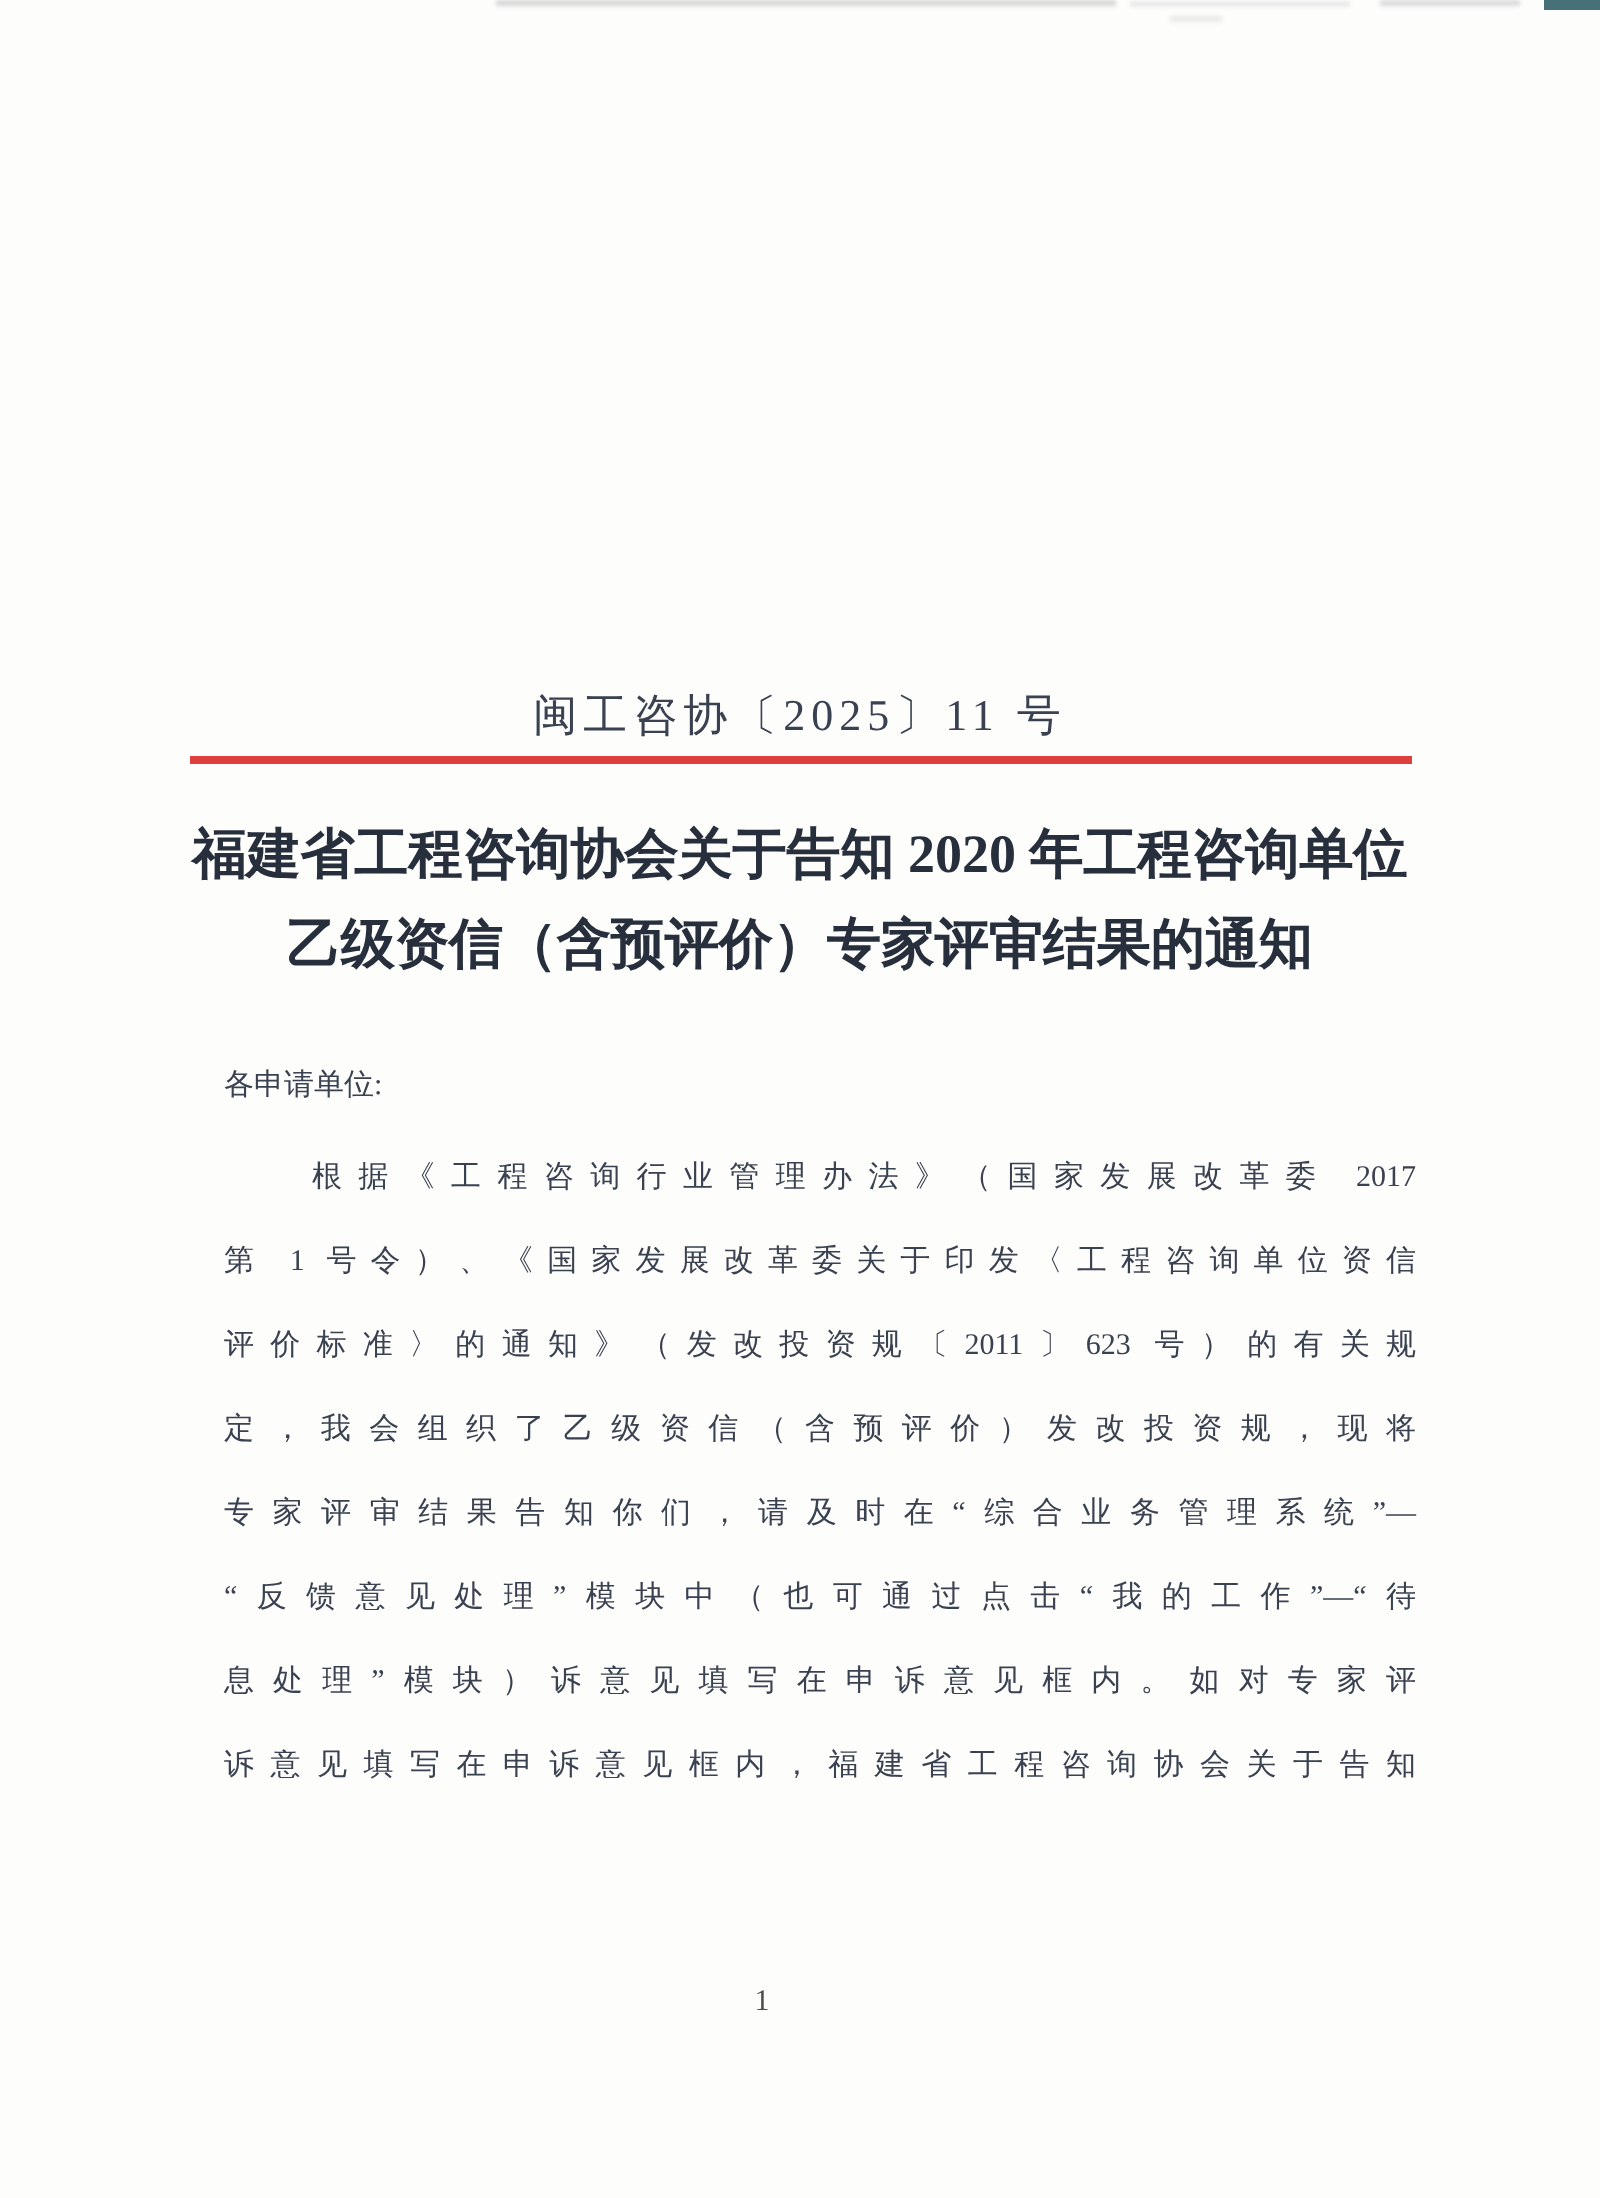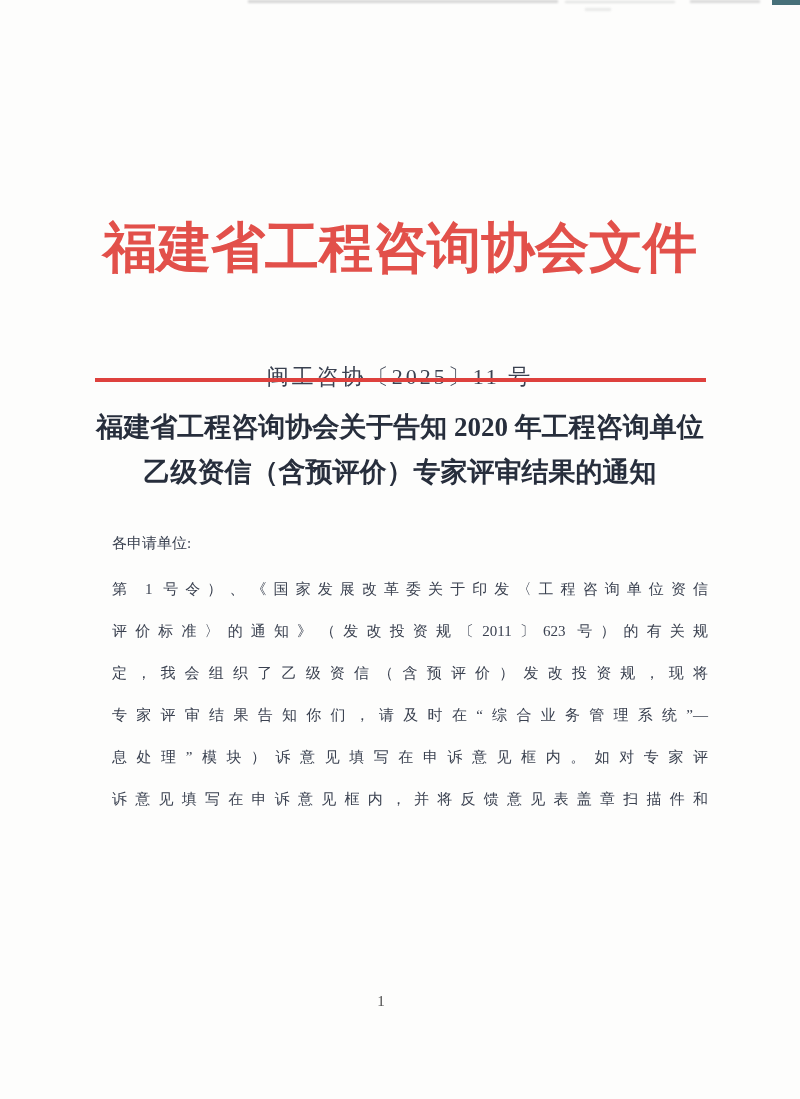--- a/index.html
+++ b/index.html
@@ -29,21 +29,20 @@
     letter-spacing: 0px;
     color: #e2504a;
   }
   .doc-number {
     position: absolute;
     top: 343px; left: 0; width: 100%;
     text-align: center;
     font-size: 22px;
     letter-spacing: 3px;
     color: #3a4150;
-    margin-top: 19px;
   }
   .red-rule {
     position: absolute;
     left: 95px; top: 378px;
     width: 611px; height: 4px;
     background: #de413d;
   }
   .doc-title {
     position: absolute;
     top: 405px; left: 50px; width: 700px;
@@ -86,38 +85,39 @@
 <body>
 
 <div class="page">
 
   <div class="artifact smudge1"></div>
   <div class="artifact smudge2"></div>
   <div class="artifact smudge3"></div>
   <div class="artifact smudge4"></div>
   <div class="artifact teal-mark"></div>
 
-  <h1 class="masthead">福建省工程咨询协会文件</h1>
 
   <div class="doc-number">闽工咨协〔2025〕11 号</div>
 
   <div class="red-rule"></div>
 
   <h2 class="doc-title">
     <span>福建省工程咨询协会关于告知 2020 年工程咨询单位</span><br>
     <span>乙级资信（含预评价）专家评审结果的通知</span>
   </h2>
 
   <div class="body-block">
     <p class="salutation">各申请单位:</p>
     <div class="para">
+      <div class="line indent">根据《工程咨询行业管理办法》（国家发展改革委 2017</div>
       <div class="line">第 1 号令）、《国家发展改革委关于印发〈工程咨询单位资信</div>
       <div class="line">评价标准〉的通知》（发改投资规〔2011〕623 号）的有关规</div>
       <div class="line">定，我会组织了乙级资信（含预评价）发改投资规，现将</div>
       <div class="line">专家评审结果告知你们，请及时在“综合业务管理系统”—</div>
+      <div class="line">“反馈意见处理”模块中（也可通过点击“我的工作”—“待</div>
       <div class="line">息处理”模块）诉意见填写在申诉意见框内。如对专家评</div>
-      <div class="line">诉意见填写在申诉意见框内，并将反馈意见表盖章扫描件和</div>
+      <div class="line">诉意见填写在申诉意见框内，福建省工程咨询协会关于告知</div>
     </div>
   </div>
 
   <div class="page-number">1</div>
 
 </div>
 
 </body></html>

